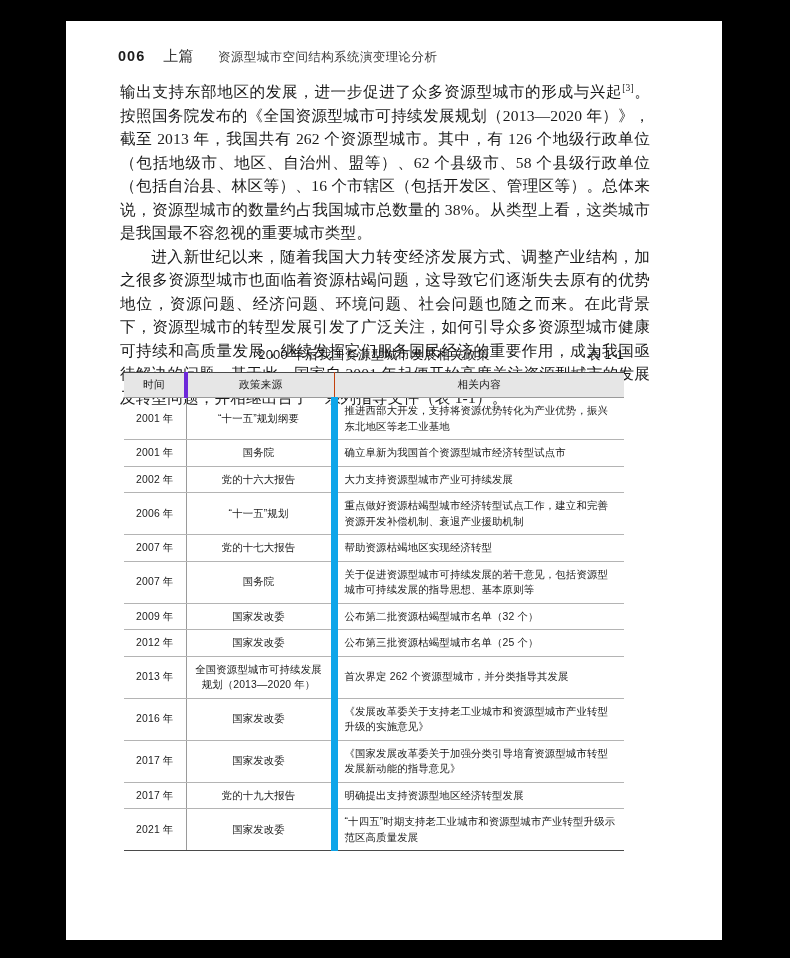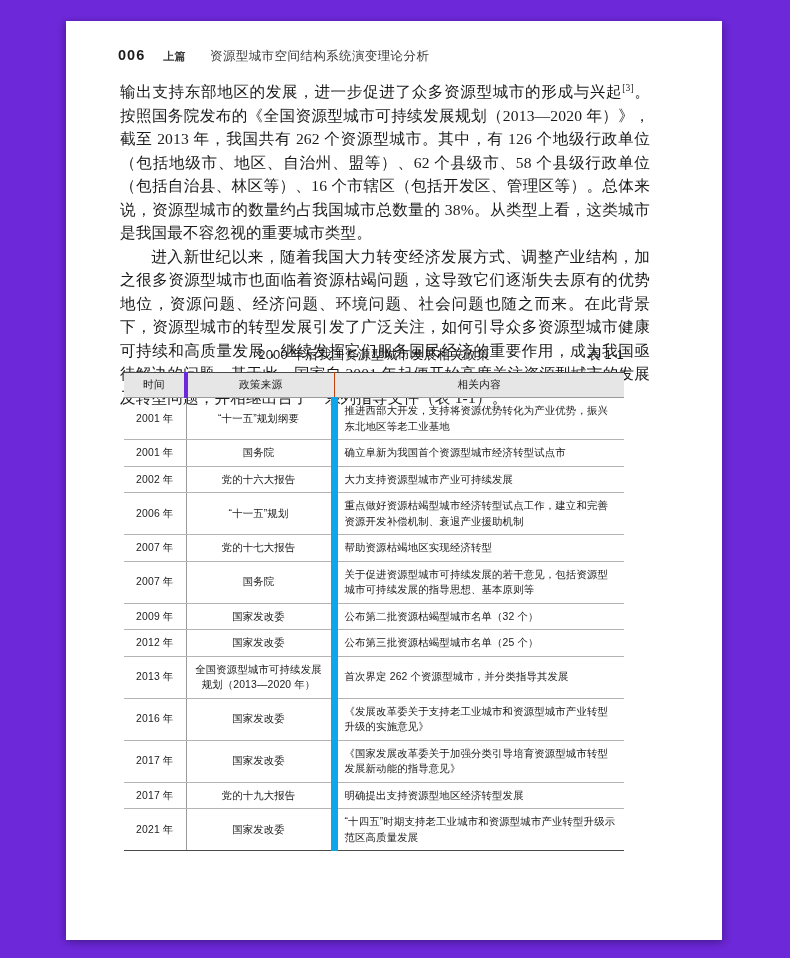--- a/index.html
+++ b/index.html
@@ -9,21 +9,21 @@
     width: 790px;
     height: 958px;
     background: #ffffff;
     font-family: "Liberation Serif", "DejaVu Serif", serif;
   }
 
   .canvas {
     position: relative;
     width: 790px;
     height: 958px;
-    background: #6d28d9;
+    background: #000000;
     overflow: hidden;
   }
 
   
   .page-sheet {
     position: absolute;
     left: 66px;
     top: 21px;
     width: 656px;
     height: 919px;
@@ -52,25 +52,24 @@
     color: #2e2e2e;
   }
   .rh-folio {
     font-family: "Liberation Sans", "DejaVu Sans", sans-serif;
     font-size: 14.5px;
     font-weight: 700;
     letter-spacing: 1px;
     color: #1c1c1c;
   }
   .rh-part {
-    font-size: 11px;
+    font-size: 15px;
     margin-left: 18px;
     color: #3a3a3a;
     letter-spacing: 0.4px;
-    font-weight: bold;
   }
   .rh-title {
     font-size: 12.5px;
     margin-left: 24px;
     color: #3a3a3a;
     letter-spacing: 0.4px;
   }
 
   
   .body-block {

